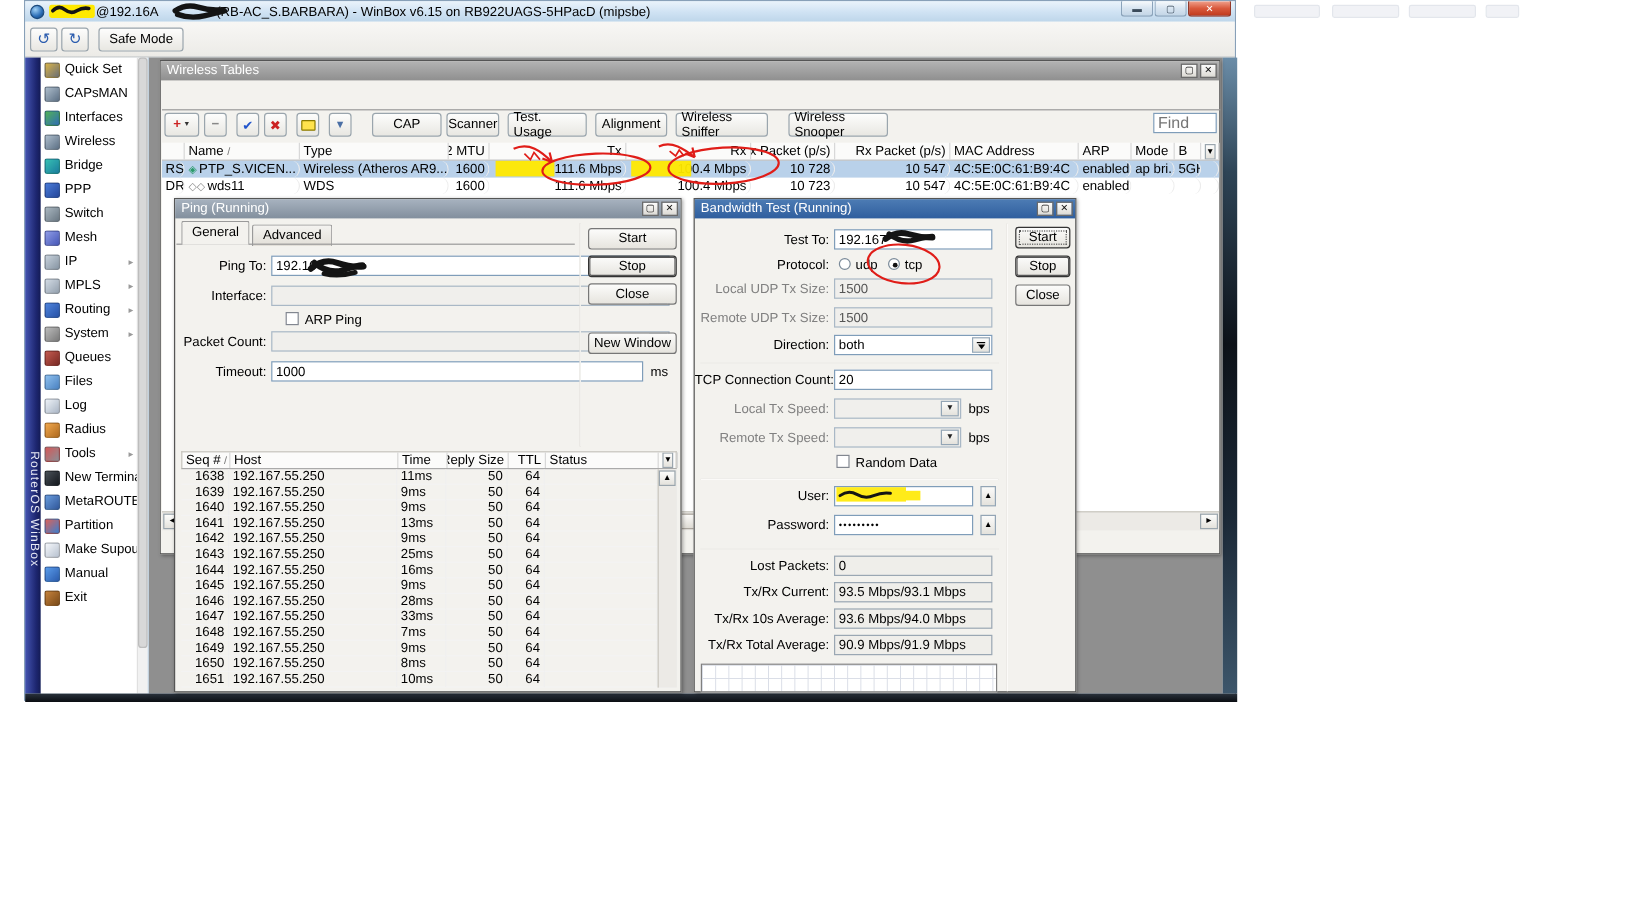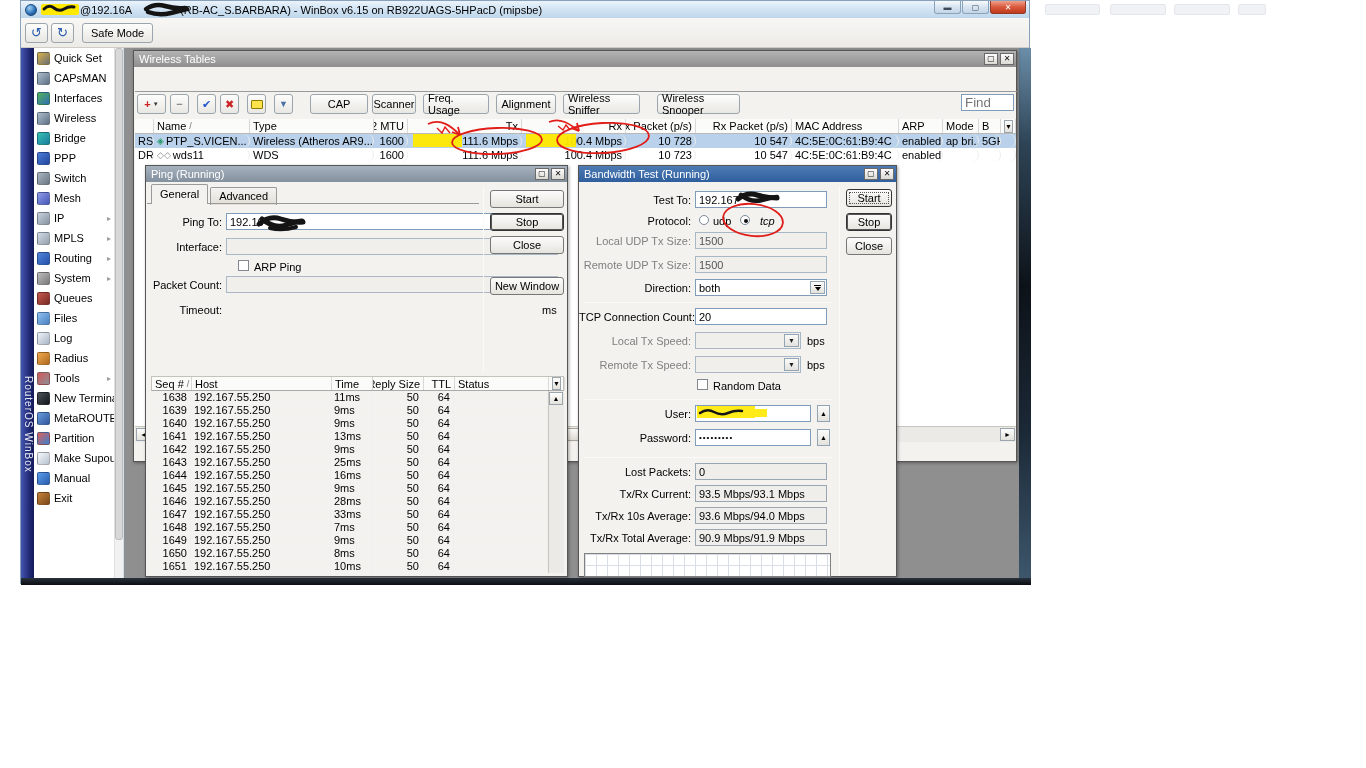--- a/index.html
+++ b/index.html
@@ -266,21 +266,21 @@
     <span class="wt-icon" style="left:3px; width:29px; color:#c22;">+<span style="font-size:6px; color:#333; margin-left:2px;">▼</span></span>
     <span class="wt-icon" style="left:36px; width:19px; color:#888;">−</span>
     <span class="wt-icon" style="left:63px; width:19px; color:#2255cc;">✔</span>
     <span class="wt-icon" style="left:86px; width:19px; color:#cc2222;">✖</span>
     <span class="wt-icon" style="left:113px; width:19px;">
         <span style="width:12px;height:9px;background:#ffe34d;border:1px solid #8a7a00;border-radius:1px;"></span>
       </span>
     <span class="wt-icon" style="left:140px; width:19px; color:#4a6fa5; font-size:9px;">▼</span>
     <span class="wt-btn" style="left:176px; width:58px;">CAP</span>
     <span class="wt-btn" style="left:238px; width:44px;">Scanner</span>
-    <span class="wt-btn" style="left:289px; width:66px;">Freq. Usage</span>
+    <span class="wt-btn" style="left:289px; width:66px;">Test. Usage</span>
     <span class="wt-btn" style="left:362px; width:60px;">Alignment</span>
     <span class="wt-btn" style="left:429px; width:77px;">Wireless Sniffer</span>
     <span class="wt-btn" style="left:523px; width:83px;">Wireless Snooper</span>
     <input class="fld" style="left: 827px; top: 2px; width: 53px; color: rgb(154, 154, 154); position: absolute;" placeholder="Find">
   </div>
 
   <div id="wt-body-white"></div>
   <div id="wt-grid">
       <div class="g-row hdr">
         <div></div>
@@ -367,20 +367,23 @@
 
   <span class="cb" style="position:absolute; left:92px; top:94px;"></span>
   <div class="lbl" style="left:108px; top:95px;">ARP Ping</div>
 
   <div class="lbl r" style="left:0; top:113px; width:76px;">Packet Count:</div>
   <div class="fld dis" style="left:80px; top:110px; width:332px;">
       <span class="combo-btn">▼</span>
     </div>
 
   <div class="lbl r" style="left:0; top:138px; width:76px;">Timeout:</div>
+  <div class="fld" style="left:80px; top:135px; width:310px;">
+      <span>1000</span>
+    </div>
   <div class="lbl" style="left:396px; top:138px;">ms</div>
 
   <div class="vdiv" style="left:337px; top:20px; height:186px;"></div>
   <div class="btn" style="left:344px; top:24px; width:74px;">Start</div>
   <div class="btn default" style="left:344px; top:47px; width:74px;">Stop</div>
   <div class="btn" style="left:344px; top:70px; width:74px;">Close</div>
   <div class="btn" style="left:344px; top:99px; width:74px;margin-top:12px;">New Window</div>
 
   <div id="ping-grid">
       <div class="p-row hdr">
@@ -537,21 +540,21 @@
 
   <div class="lbl r" style="left:0; top:28px; width:112px;">Test To:</div>
   <div class="fld" style="left:116px; top:25px; width:132px;">
       <span>192.167</span>
     </div>
 
   <div class="lbl r" style="left:0; top:49px; width:112px;">Protocol:</div>
   <span class="radio" style="position:absolute; left:120px; top:49px;"></span>
   <div class="lbl" style="left:134px; top:49px;">udp</div>
   <span class="radio sel" style="position:absolute; left:161px; top:49px;"></span>
-  <div class="lbl" style="left:181px; top:49px;font-style:italic;">tcp</div>
+  <div class="lbl" style="left:175px; top:49px;">tcp</div>
 
   <div class="lbl r" style="left:0; top:69px; width:112px; color:#808080;">Local UDP Tx Size:</div>
   <div class="fld dis" style="left:116px; top:66px; width:132px;">
       <span>1500</span>
     </div>
 
   <div class="lbl r" style="left:0; top:93px; width:112px; color:#808080;">Remote UDP Tx Size:</div>
   <div class="fld dis" style="left:116px; top:90px; width:132px;">
       <span>1500</span>
     </div>

